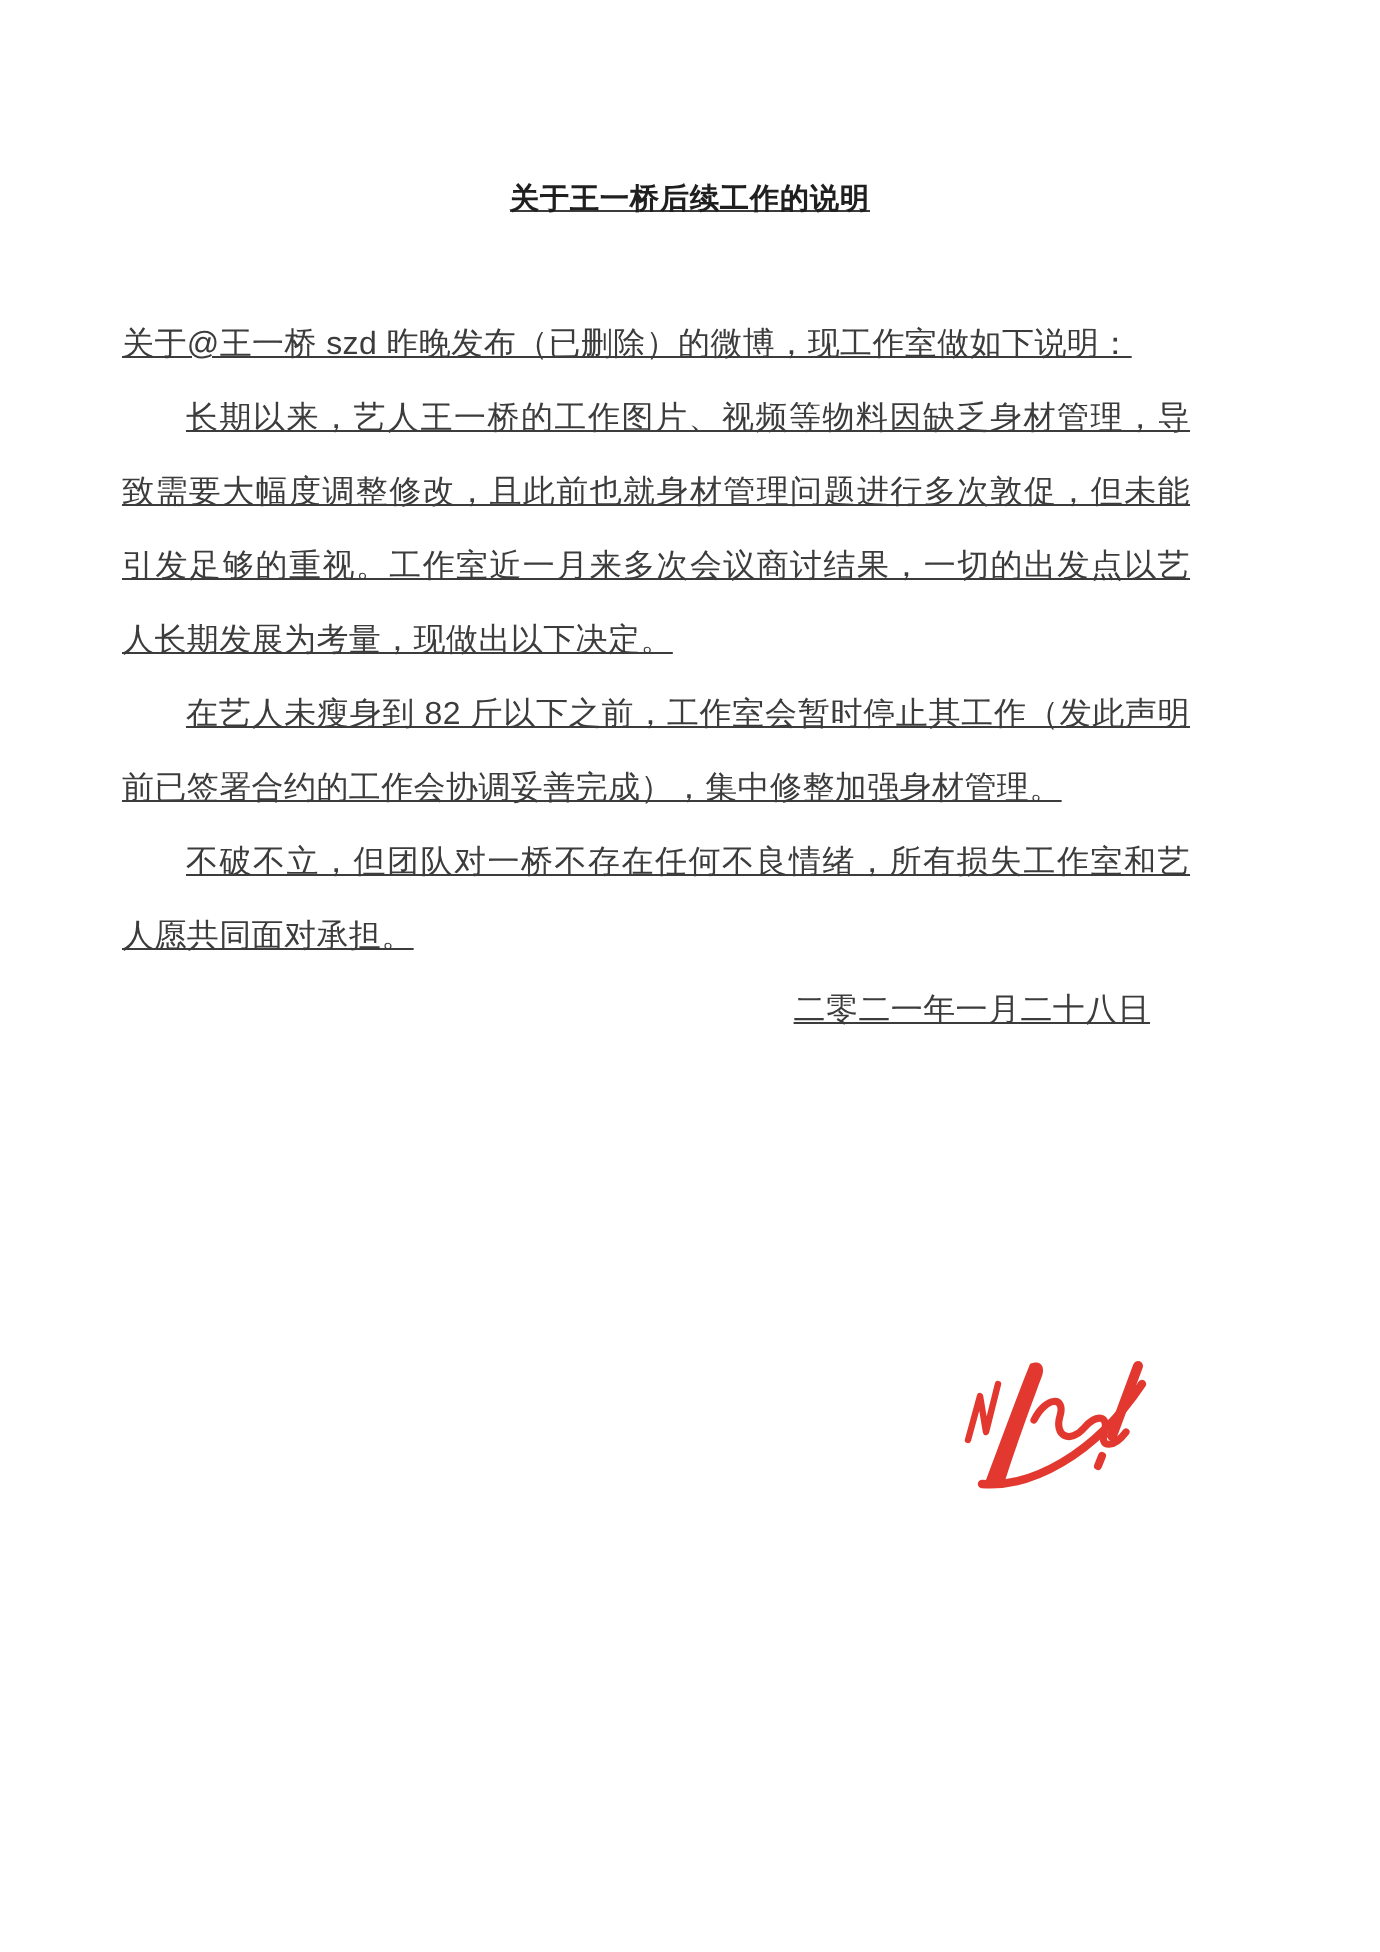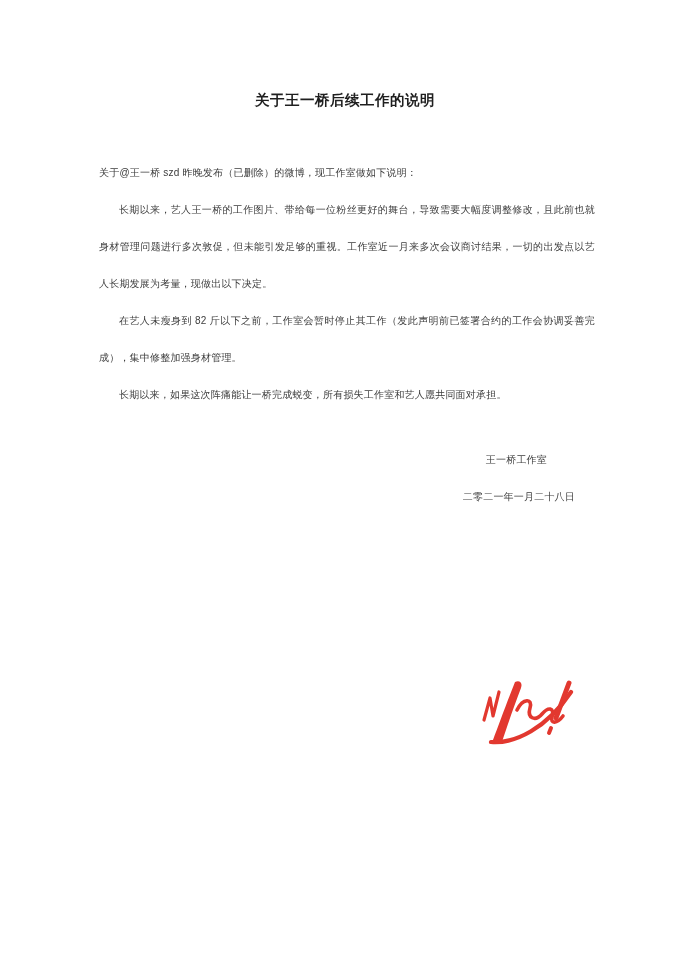--- a/index.html
+++ b/index.html
@@ -9,34 +9,35 @@
   }
   .page {
     position: relative;
     width: 690px;
     height: 976px;
     background: var(--background, #ffffff);
     font-family: "Liberation Sans", "DejaVu Sans", sans-serif;
     color: var(--text, #3c3c3c);
     overflow: hidden;
     box-sizing: border-box;
+    text-decoration: underline;
   }
   .title {
     margin: 0;
     padding-top: 90px;
     text-align: center;
     font-size: 14.5px;
     font-weight: 700;
     color: var(--title, #1f1f1f);
     letter-spacing: 0.5px;
     line-height: 20px;
   }
   .content {
-    margin: 44px 95px 0 99px;
-    font-size: 10px;
+    margin: 44px 95px 0 61px;
+    font-size: 16px;
     line-height: 37px;
     text-align: justify;
     letter-spacing: 0.2px;
   }
   .content p {
     margin: 0;
     text-indent: 2em;
   }
   .content p.no-indent {
     text-indent: 0;
@@ -74,25 +75,24 @@
 </style>
 </head>
 <body>
 
 <div class="page">
 
   <h1 class="title">关于王一桥后续工作的说明</h1>
 
   <div class="content">
     <p class="no-indent">关于@王一桥 szd 昨晚发布（已删除）的微博，现工作室做如下说明：</p>
-    <p>长期以来，艺人王一桥的工作图片、带给每一位粉丝更好的舞台，导致需要大幅度调整修改，且此前也就身材管理问题进行多次敦促，但未能引发足够的重视。工作室近一月来多次会议商讨结果，一切的出发点以艺人长期发展为考量，现做出以下决定。</p>
+    <p>长期以来，艺人王一桥的工作图片、视频等物料因缺乏身材管理，导致需要大幅度调整修改，且此前也就身材管理问题进行多次敦促，但未能引发足够的重视。工作室近一月来多次会议商讨结果，一切的出发点以艺人长期发展为考量，现做出以下决定。</p>
     <p>在艺人未瘦身到 82 斤以下之前，工作室会暂时停止其工作（发此声明前已签署合约的工作会协调妥善完成），集中修整加强身材管理。</p>
-    <p>长期以来，如果这次阵痛能让一桥完成蜕变，所有损失工作室和艺人愿共同面对承担。</p>
+    <p>不破不立，但团队对一桥不存在任何不良情绪，所有损失工作室和艺人愿共同面对承担。</p>
 
-    <div class="sig-line">王一桥工作室</div>
     <div class="date-line">二零二一年一月二十八日</div>
   </div>
 
   <svg class="stamp" viewBox="0 0 102 70" aria-hidden="true">
 
     <path d="M7,44 L13,22 L16,40 L22,16" stroke-width="3.2"></path>
 
     <path class="fill" d="M16,64 C22,48 30,26 38,6 C42,4 46,6 44,12 C38,28 30,50 25,66 C22,69 17,68 16,64 Z"></path>
 
     <path d="M40,34 C46,22 56,22 53,32 C50,42 58,46 65,38 C71,31 78,31 75,41 C73,48 80,48 86,40" stroke-width="3.6"></path>

